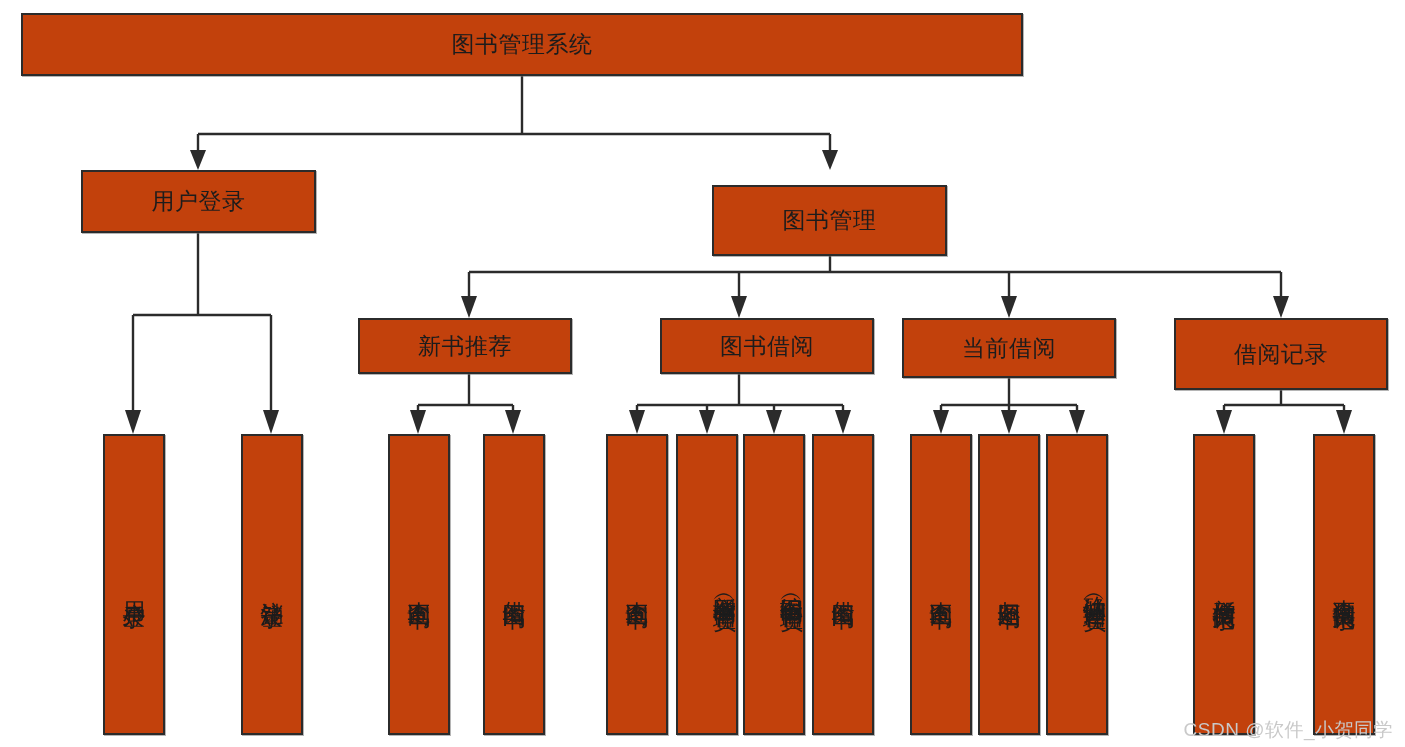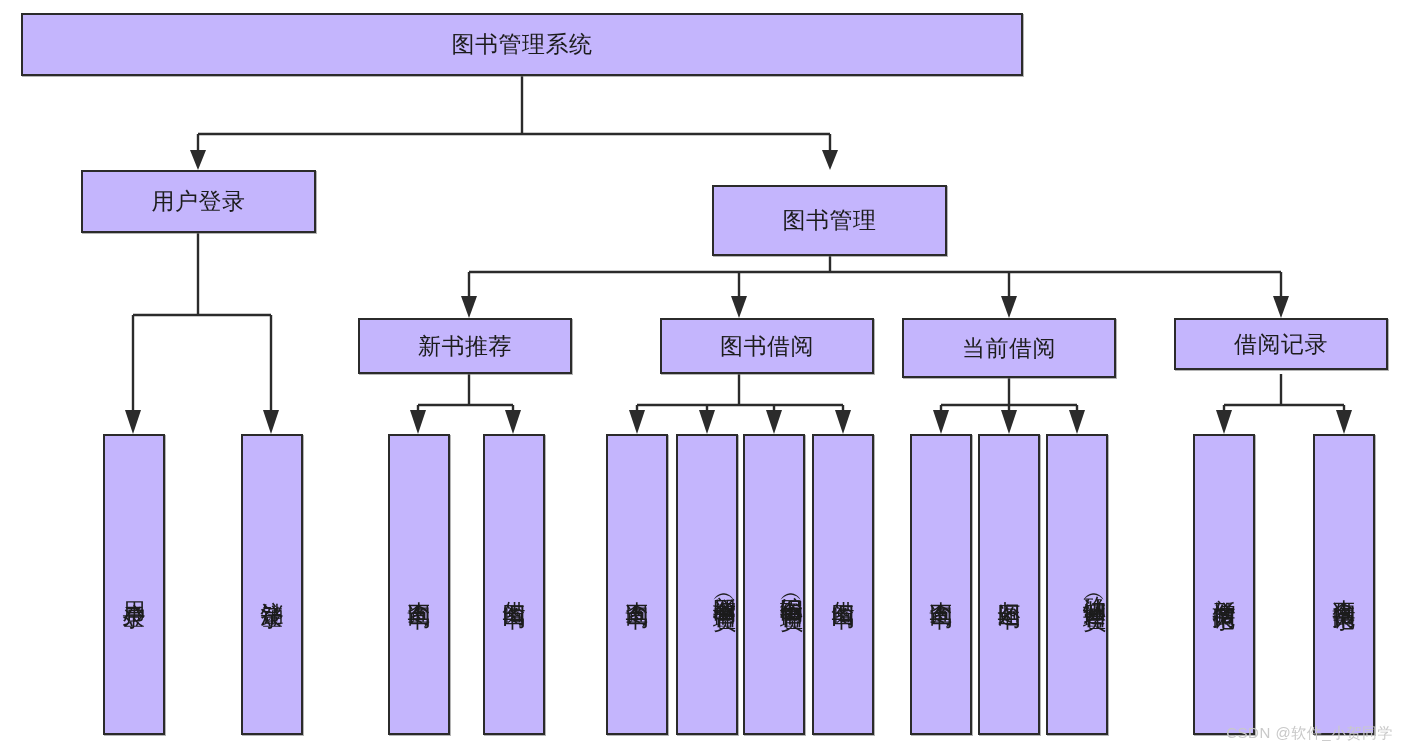--- a/index.html
+++ b/index.html
@@ -17,21 +17,21 @@
   #diagram-root {
     position: absolute;
     left: 0;
     top: 0;
     width: 1405px;
     height: 747px;
   }
   .node-box {
     position: absolute;
     box-sizing: border-box;
-    background: #c4b5fd;
+    background: #c2410c;
     border: 2px solid #2b2b2b;
     box-shadow: 1px 1px 0 rgba(120,120,120,0.55);
   }
   .node-label-h {
     position: absolute;
     left: 0; top: 0; right: 0; bottom: 0;
     display: flex;
     align-items: center;
     justify-content: center;
     font-size: 23px;
@@ -70,21 +70,21 @@
     stroke-width: 2.4;
     fill: none;
   }
   .arrow-head {
     fill: #2b2b2b;
   }
   #watermark {
     position: absolute;
     right: 12px;
     bottom: 4px;
-    font-size: 15px;
+    font-size: 19px;
     color: #c9c9c9;
     letter-spacing: 0.5px;
     user-select: none;
     white-space: nowrap;
   }
 </style>
 </head>
 <body>
 
 <div id="diagram-root">
@@ -165,21 +165,21 @@
 
   <div class="node-box" style="left:358px; top:318px; width:214px; height:56px;">
     <span class="node-label-h">新书推荐</span>
   </div>
   <div class="node-box" style="left:632px; top:318px; width:214px; height:56px;margin-left:28px;">
     <span class="node-label-h">图书借阅</span>
   </div>
   <div class="node-box" style="left:902px; top:318px; width:214px; height:60px;">
     <span class="node-label-h">当前借阅</span>
   </div>
-  <div class="node-box" style="left:1174px; top:318px; width:214px; height:52px;">
+  <div class="node-box" style="left:1174px; top:318px; width:214px; height:72px;">
     <span class="node-label-h">借阅记录</span>
   </div>
 
   <div class="node-box vbox-mid" style="left:103px; top:434px; width:62px; height:301px;">
     <span class="node-label-v">用户登录</span>
   </div>
   <div class="node-box vbox-mid" style="left:241px; top:434px; width:62px; height:301px;">
     <span class="node-label-v">注销登录</span>
   </div>
 

